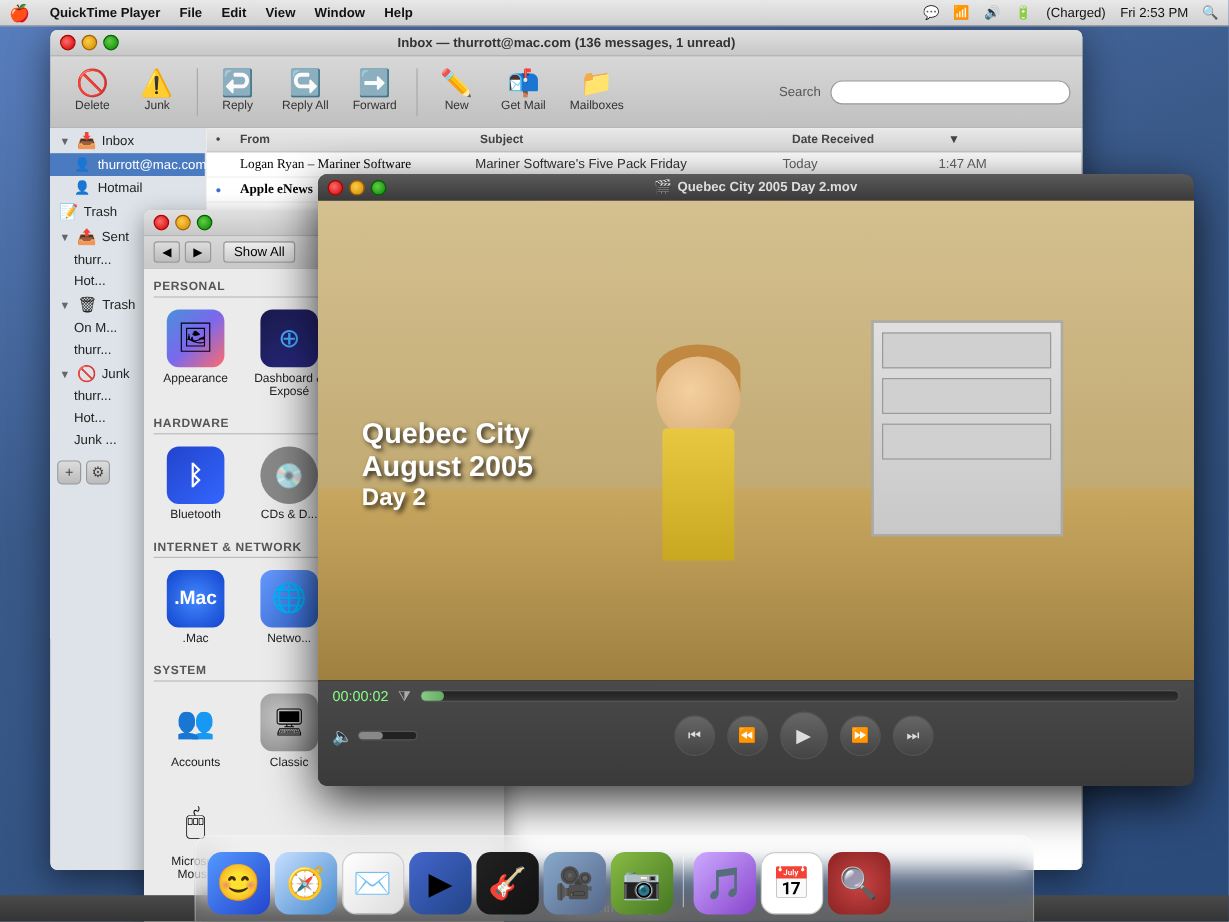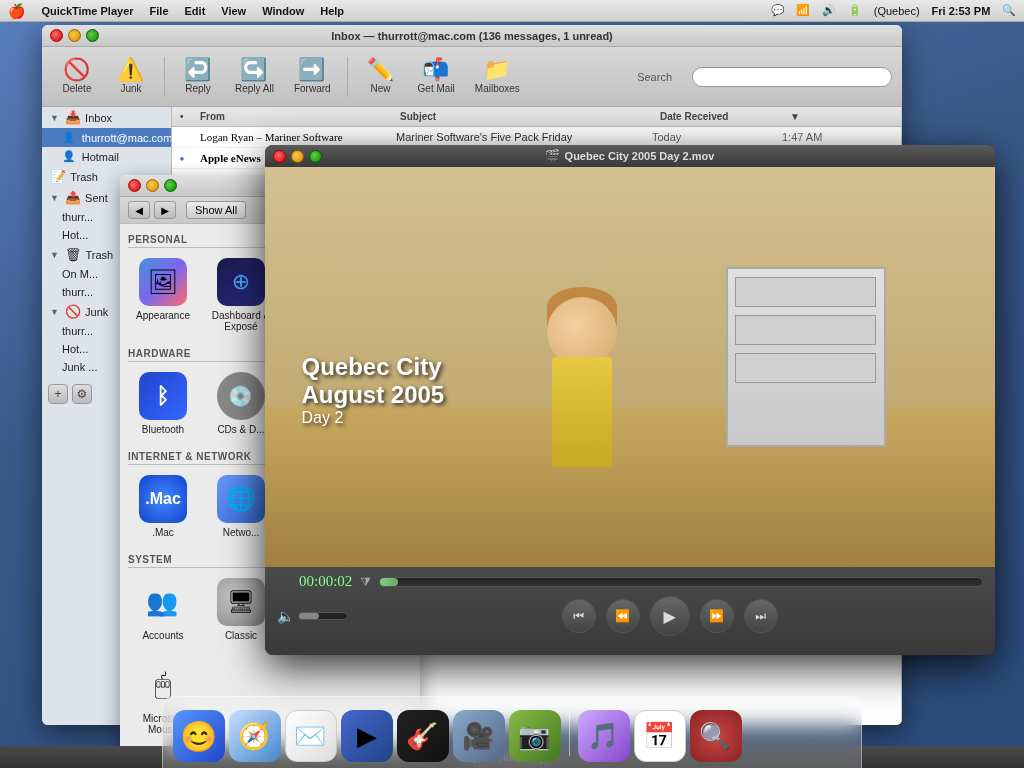--- a/index.html
+++ b/index.html
@@ -56,21 +56,21 @@
     }
     .menubar-right {
       margin-left: auto;
       display: flex;
       align-items: center;
       gap: 12px;
       font-size: 11px;
       color: #111;
     }
     .menubar-right .time {
-      font-weight: bold;
+      font-weight: normal;
     }
 
     
     .mail-window {
       position: absolute;
       top: 25px;
       left: 42px;
       width: 860px;
       height: 700px;
       background: #f0f0f0;
@@ -143,21 +143,21 @@
     .toolbar-divider {
       width: 1px;
       height: 40px;
       background: #aaa;
       margin: 0 4px;
     }
     .toolbar-search {
       margin-left: auto;
       display: flex;
       align-items: center;
-      gap: 20px;
+      gap: 8px;
     }
     .search-label { font-size: 11px; color: #555; }
     .search-box {
       width: 200px;
       height: 20px;
       border-radius: 10px;
       border: 1px solid #999;
       background: white;
       padding: 0 20px 0 8px;
       font-size: 11px;
@@ -373,43 +373,42 @@
       font-size: 24px;
       font-weight: bold;
       display: block;
     }
     .qt-text-overlay .line2 {
       font-size: 24px;
       font-weight: bold;
       display: block;
     }
     .qt-text-overlay .line3 {
-      font-size: 16px;
-      font-weight: normal;
+      font-size: 20px;
+      font-weight: bold;
       display: block;
     }
 
     
     .qt-controls-bar {
       height: 88px;
       background: linear-gradient(to bottom, #4a4a4a 0%, #3a3a3a 100%);
       padding: 6px 12px;
     }
     .qt-progress-row {
       display: flex;
       align-items: center;
       gap: 8px;
       margin-bottom: 6px;
     }
     .qt-time {
-      font-size: 15px;
+      font-size: 12px;
       color: #88ff88;
-      font-family: Liberation Serif, serif;
+      font-family: Liberation Sans, sans-serif;
       white-space: nowrap;
-      margin-left: 22px;
     }
     .qt-progress-track {
       flex: 1;
       height: 10px;
       background: linear-gradient(to bottom, #222 0%, #333 100%);
       border-radius: 5px;
       border: 1px solid #555;
       position: relative;
     }
     .qt-progress-fill {
@@ -764,21 +763,21 @@
     <span class="menubar-item">Edit</span>
     <span class="menubar-item">View</span>
     <span class="menubar-item">Window</span>
     <span class="menubar-item">Help</span>
   </div>
   <div class="menubar-right">
     <span>💬</span>
     <span>📶</span>
     <span>🔊</span>
     <span>🔋</span>
-    <span>(Quebec)</span>
+    <span>(Charged)</span>
     <span class="time">Fri 2:53 PM</span>
     <span>🔍</span>
   </div>
 </div>
 
 <div class="mail-window">
 
   <div class="window-titlebar">
     <div class="window-controls">
       <div class="wc wc-close"></div>

